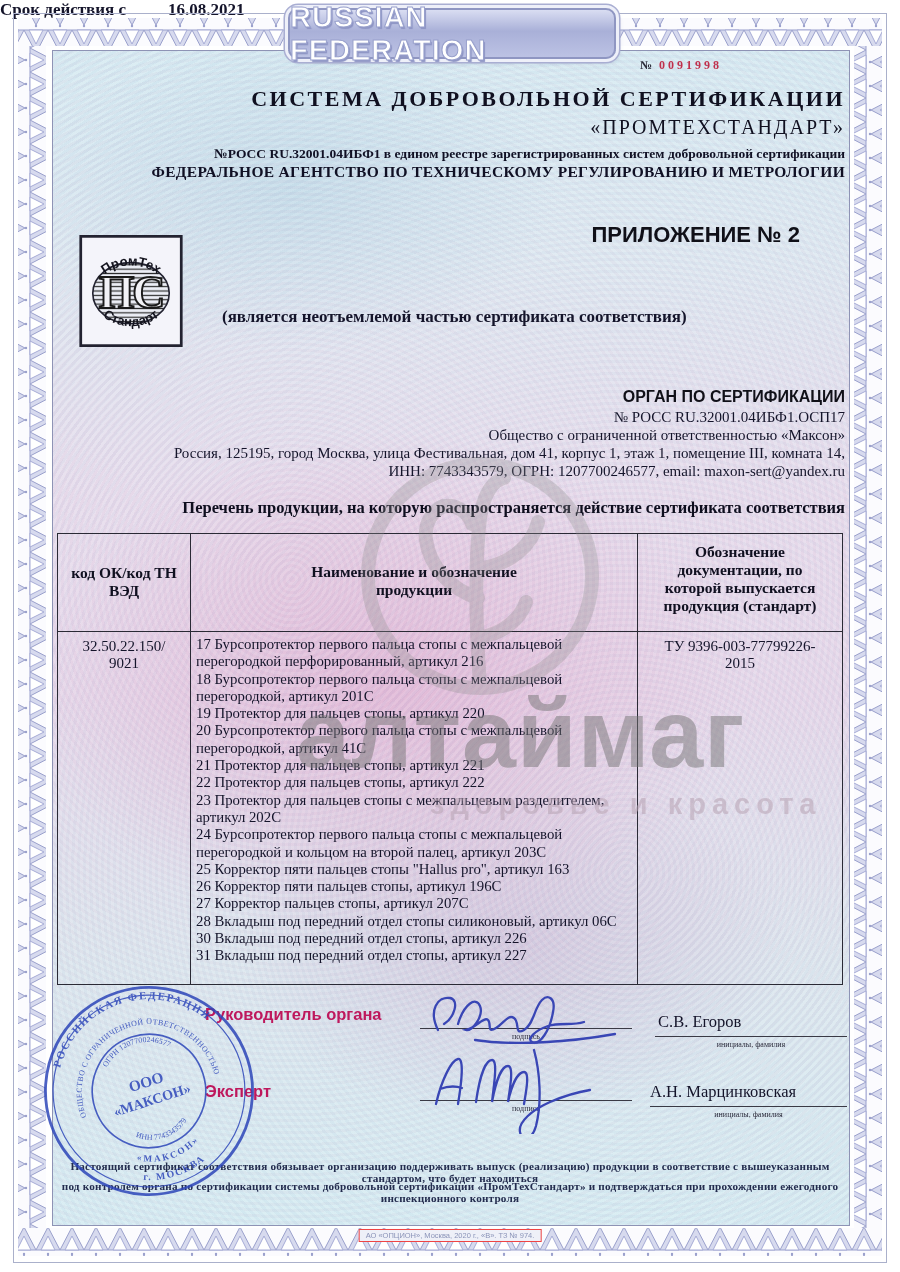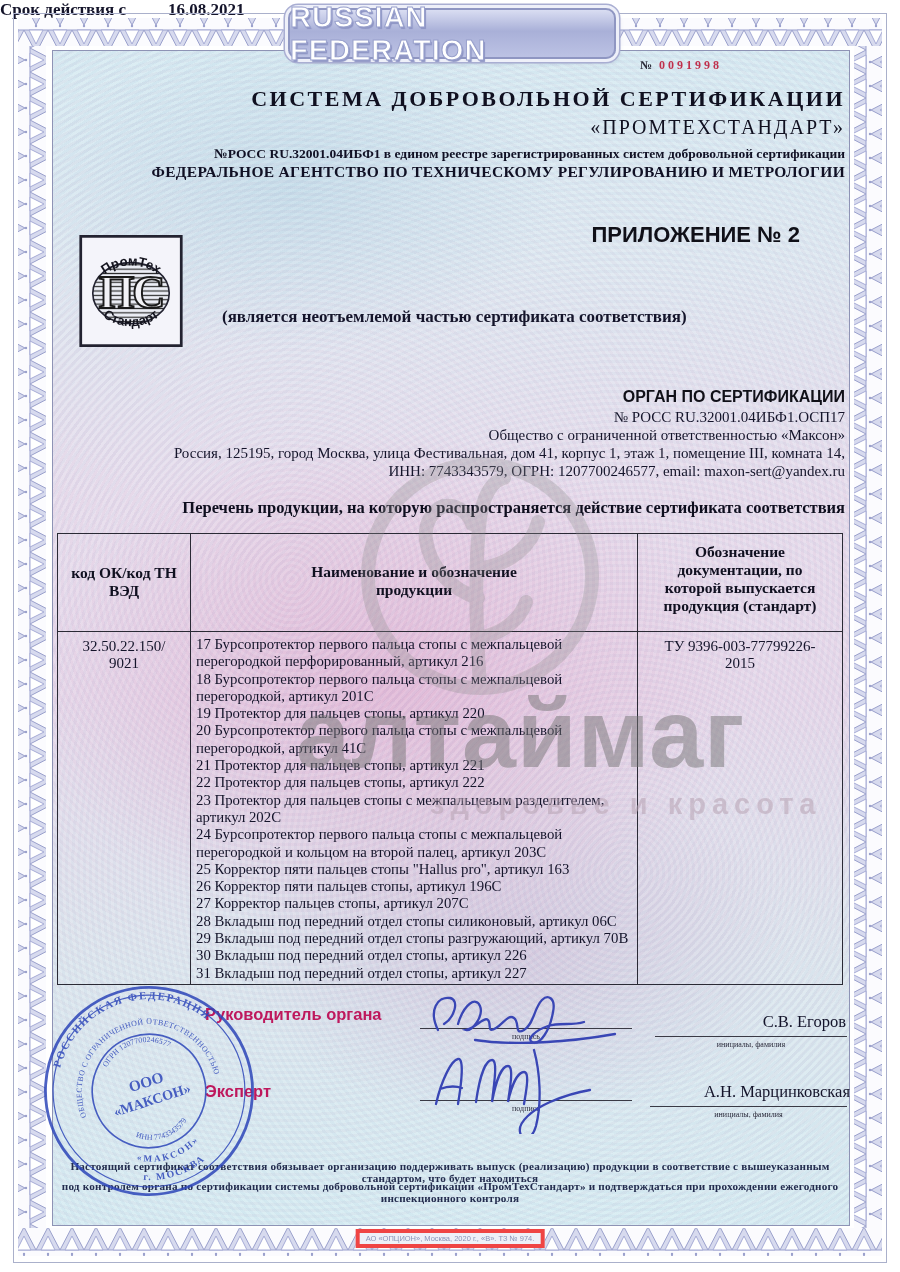--- a/index.html
+++ b/index.html
@@ -62,26 +62,26 @@
   .wm{position:absolute;z-index:5;pointer-events:none;}
   .wm-brand{left:296px;top:678px;width:570px;font-family:"Liberation Sans",sans-serif;
             font-weight:bold;font-size:97px;color:#737373;opacity:.48;letter-spacing:1px;}
   .wm-tag{left:430px;top:788px;width:440px;font-family:"Liberation Sans",sans-serif;
           font-weight:bold;font-size:29px;color:#b8a4b4;opacity:.55;letter-spacing:6px;}
   
   .sig-label{position:absolute;z-index:6;font-family:"Liberation Sans",sans-serif;
              font-weight:bold;font-size:16.5px;color:#be185d;}
   .sig-line{position:absolute;z-index:6;border-bottom:1.5px solid #3a3a45;}
   .sig-caption{position:absolute;z-index:6;font-size:8px;color:#2a2a3a;text-align:center;}
-  .sig-name{position:absolute;z-index:6;font-size:16.5px;color:#14142a;text-align:right;}
+  .sig-name{position:absolute;z-index:6;font-size:16.5px;color:#14142a;text-align:left;}
   .footer-line{position:absolute;left:52px;width:796px;z-index:6;text-align:center;
                font-weight:bold;font-size:11.2px;letter-spacing:.2px;color:#232c4e;}
   .print-info{position:absolute;left:50%;top:1229px;transform:translateX(-50%);z-index:13;
               font-family:"Liberation Sans",sans-serif;font-size:7.5px;color:#8a93b8;
-              background:#eef0f8;border:4px solid #ef4444;padding:1px 6px;}
+              background:#eef0f8;border:1px solid #ef4444;padding:1px 6px;}
   svg{display:block;}
 </style>
 </head>
 <body>
 
 <div class="page">
 
   <svg class="zz" style="left:0;top:0;" width="900" height="1272" aria-hidden="true">
     <defs>
       <pattern id="zzh" width="24" height="28" patternUnits="userSpaceOnUse">
@@ -186,21 +186,20 @@
       <div class="product-line">19 Протектор для пальцев стопы, артикул 220</div>
       <div class="product-line">20 Бурсопротектор первого пальца стопы с межпальцевой перегородкой, артикул 41С</div>
       <div class="product-line">21 Протектор для пальцев стопы, артикул 221</div>
       <div class="product-line">22 Протектор для пальцев стопы, артикул 222</div>
       <div class="product-line">23 Протектор для пальцев стопы с межпальцевым разделителем, артикул 202С</div>
       <div class="product-line">24 Бурсопротектор первого пальца стопы с межпальцевой перегородкой и кольцом на второй палец,  артикул 203С</div>
       <div class="product-line">25 Корректор пяти пальцев стопы "Hallus pro", артикул 163</div>
       <div class="product-line">26 Корректор пяти пальцев стопы, артикул 196С</div>
       <div class="product-line">27 Корректор пальцев стопы, артикул 207С</div>
       <div class="product-line">28 Вкладыш под передний отдел стопы силиконовый, артикул 06С</div>
-      <div class="product-line">29 Вкладыш под передний отдел стопы разгружающий, артикул 70В</div>
       <div class="product-line">30 Вкладыш под передний отдел стопы, артикул 226</div>
       <div class="product-line">31 Вкладыш под передний отдел стопы, артикул 227</div>
     </div>
   <div class="td" style="left:642px;top:638px;width:196px;">
     <div>ТУ 9396-003-77799226-</div>
     <div>2015</div>
   </div>
 
   <svg class="wm" style="left:352px;top:448px;opacity:.30;" width="256" height="256" viewBox="0 0 256 256">
     <circle cx="128" cy="128" r="112" fill="none" stroke="#8f8f8f" stroke-width="14"></circle>

